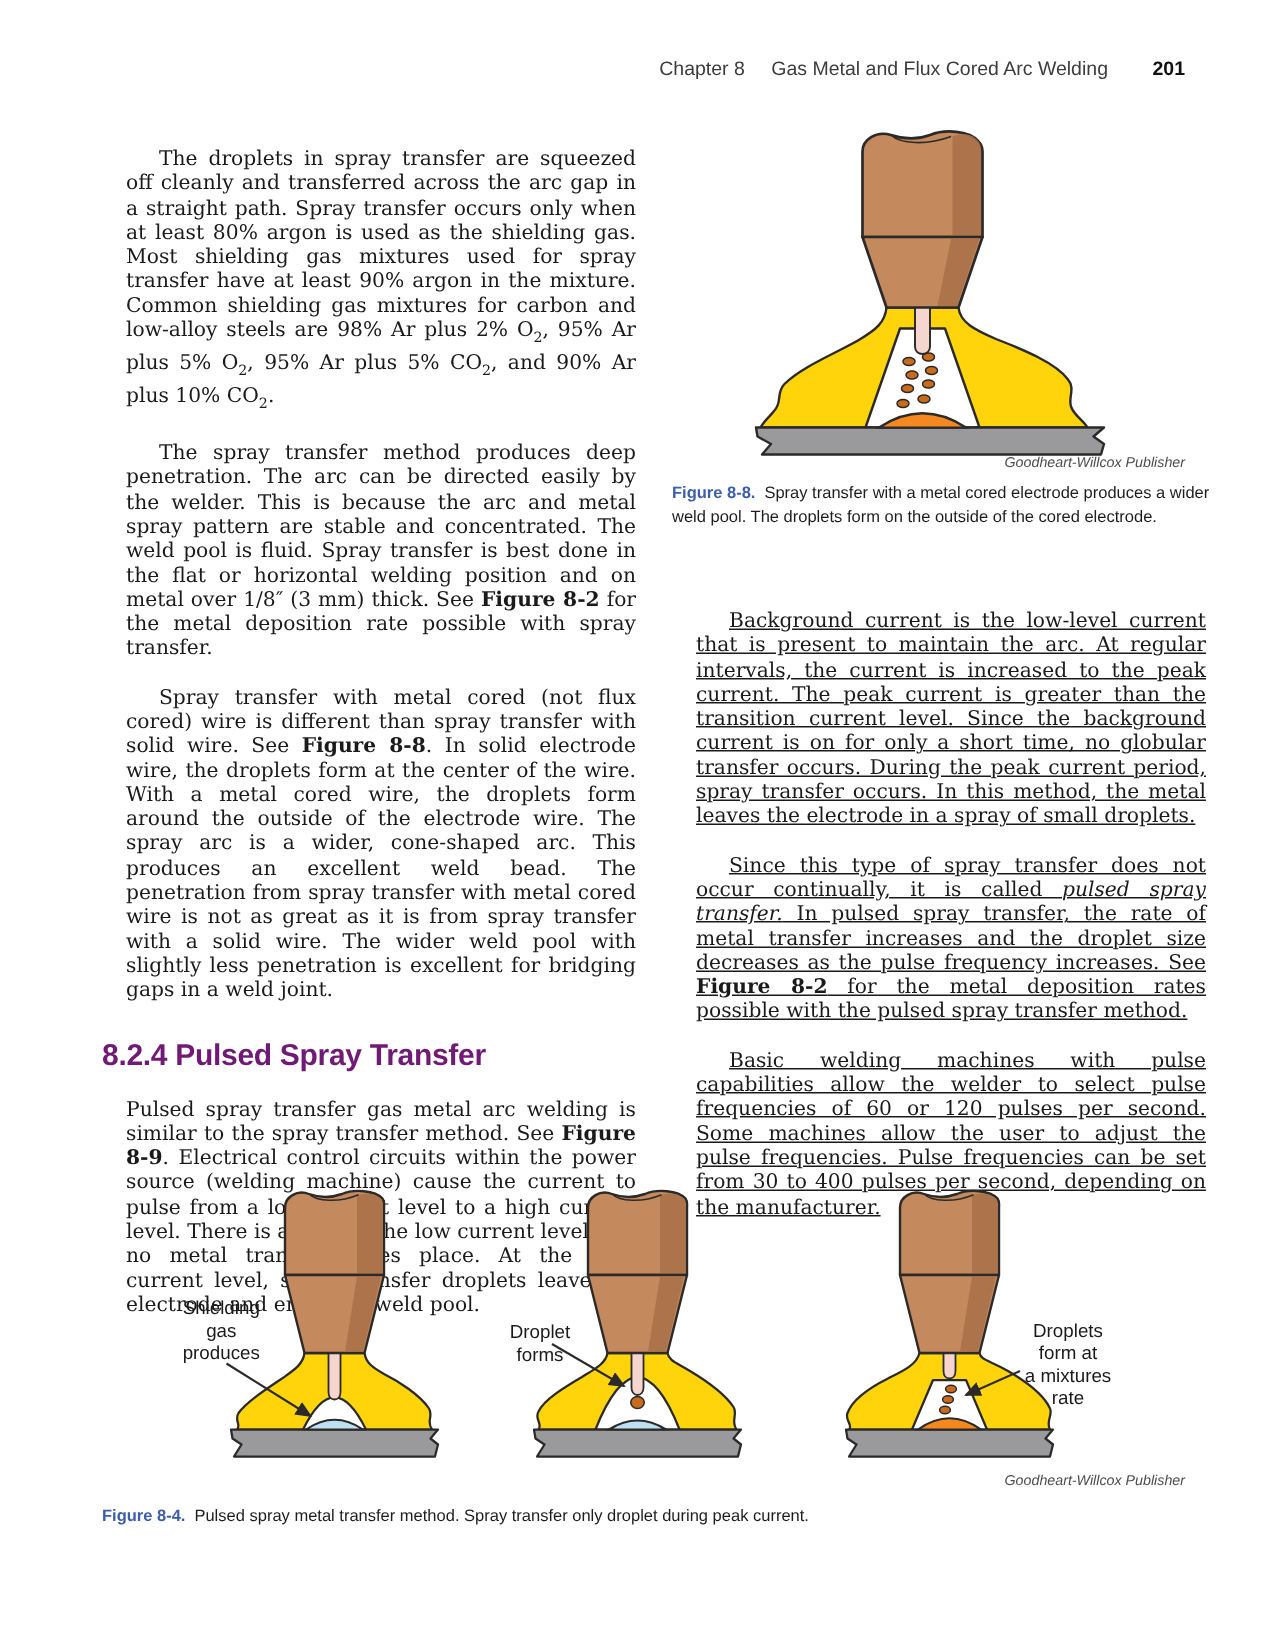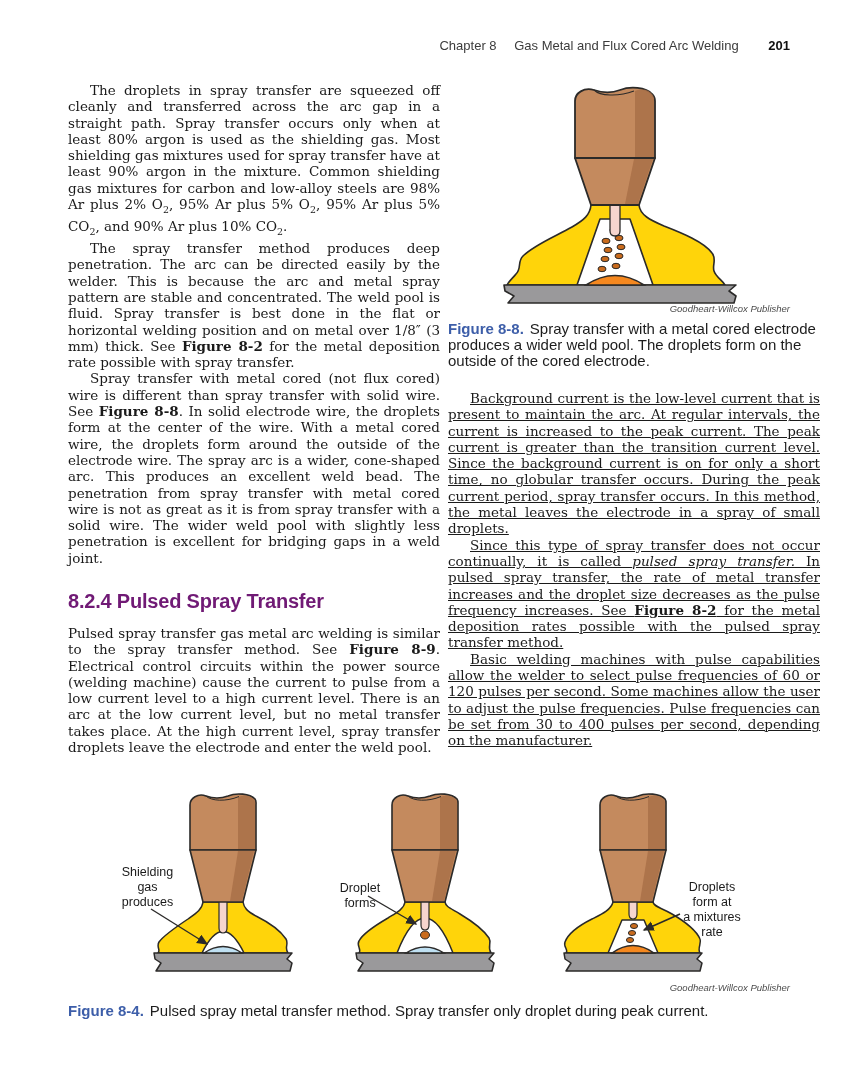--- a/index.html
+++ b/index.html
@@ -6,29 +6,29 @@
   .page{position:relative;width:849px;height:1023px;background:#fff;overflow:hidden;
         font-family:"DejaVu Serif",serif;color:#1a1a1a;}
   
   .running-head{position:absolute;top:38px;right:59px;font-family:"Liberation Sans",sans-serif;
         font-size:13px;color:#3c3c3c;white-space:nowrap;}
   .running-head .chap{margin-right:14px;}
   .running-head .pgnum{font-weight:700;color:#111;margin-left:26px;}
   
   .col-left{position:absolute;left:68px;top:82px;width:372px;}
   .col-right-text{position:absolute;left:448px;top:390px;width:372px;text-decoration:underline;}
-  p.body{margin:0;font-size:13.5px;line-height:16.3px;text-align:justify;}
+  p.body{margin:16px;font-size:13.5px;line-height:16.3px;text-align:justify;}
   p.body.indent{text-indent:22px;}
   h2.sect{margin:24px 0 12px 0;font-family:"Liberation Sans",sans-serif;font-weight:700;
         font-size:20px;letter-spacing:-0.2px;color:#701a75;}
   
   .fig8-svg{position:absolute;left:448px;top:84px;}
   .credit{font-family:"Liberation Sans",sans-serif;font-style:italic;font-size:9.5px;color:#4d4d4d;}
   .fig8-credit{position:absolute;left:448px;top:303px;width:342px;text-align:right;}
-  .caption{font-family:"Liberation Sans",sans-serif;font-size:15px;line-height:16px;color:#1d1d1d;margin:0;}
+  .caption{font-family:"Liberation Sans",sans-serif;font-size:11px;line-height:16px;color:#1d1d1d;margin:0;}
   .fig8-caption{position:absolute;left:448px;top:321px;width:372px;}
   .figlabel{font-weight:700;color:#3d5ea9;margin-right:6px;}
   
   .fig9{position:absolute;left:0;top:786px;width:849px;height:235px;}
   .fig9 svg.torch{position:absolute;top:4px;}
   .callout{position:absolute;font-family:"Liberation Sans",sans-serif;font-size:12.5px;
         line-height:15px;text-align:center;color:#1a1a1a;}
   .arrow{position:absolute;}
   .fig9-credit{position:absolute;left:600px;top:196px;width:190px;text-align:right;}
   .fig9-caption{position:absolute;left:68px;top:1003px;width:730px;}

